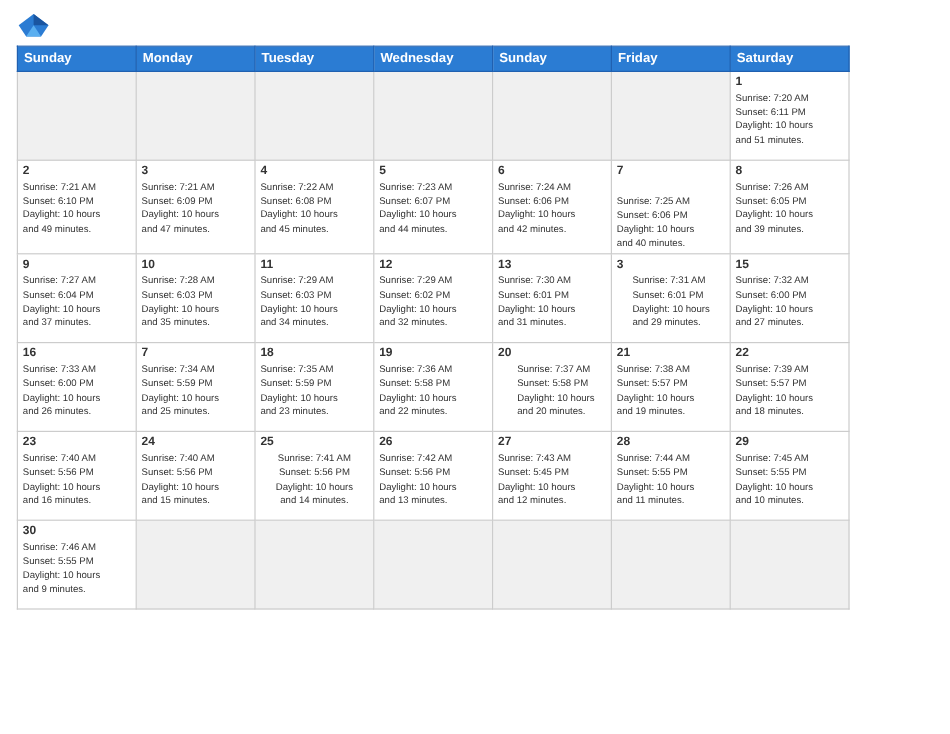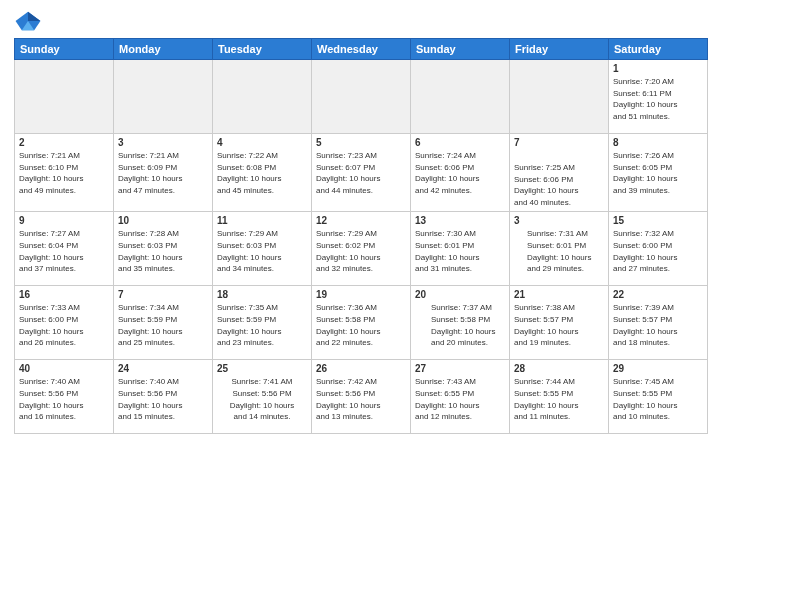--- a/index.html
+++ b/index.html
@@ -287,21 +287,21 @@
           <td>
             <span class="day-num">22</span>
             <div class="day-info" style="white-space: pre-line;">Sunrise: 7:39 AM
 Sunset: 5:57 PM
 Daylight: 10 hours
 and 18 minutes.</div>
           </td>
         </tr>
         <tr>
           <td>
-            <span class="day-num">40</span>
+            <span class="day-num">23</span>
             <div class="day-info" style="white-space: pre-line;">Sunrise: 7:40 AM
 Sunset: 5:56 PM
 Daylight: 10 hours
 and 16 minutes.</div>
           </td>
           <td>
             <span class="day-num">24</span>
             <div class="day-info" style="white-space: pre-line;">Sunrise: 7:40 AM
 Sunset: 5:56 PM
 Daylight: 10 hours
@@ -317,34 +317,49 @@
           <td>
             <span class="day-num">26</span>
             <div class="day-info" style="white-space: pre-line;">Sunrise: 7:42 AM
 Sunset: 5:56 PM
 Daylight: 10 hours
 and 13 minutes.</div>
           </td>
           <td>
             <span class="day-num">27</span>
             <div class="day-info" style="white-space: pre-line;">Sunrise: 7:43 AM
-Sunset: 6:55 PM
+Sunset: 5:45 PM
 Daylight: 10 hours
 and 12 minutes.</div>
           </td>
           <td>
             <span class="day-num">28</span>
             <div class="day-info" style="white-space: pre-line;">Sunrise: 7:44 AM
 Sunset: 5:55 PM
 Daylight: 10 hours
 and 11 minutes.</div>
           </td>
           <td>
             <span class="day-num">29</span>
             <div class="day-info" style="white-space: pre-line;">Sunrise: 7:45 AM
 Sunset: 5:55 PM
 Daylight: 10 hours
 and 10 minutes.</div>
           </td>
+        </tr>
+        <tr>
+          <td>
+            <span class="day-num">30</span>
+            <div class="day-info" style="white-space: pre-line;">Sunrise: 7:46 AM
+Sunset: 5:55 PM
+Daylight: 10 hours
+and 9 minutes.</div>
+          </td>
+          <td class="empty"></td>
+          <td class="empty"></td>
+          <td class="empty"></td>
+          <td class="empty"></td>
+          <td class="empty"></td>
+          <td class="empty"></td>
         </tr>
       </tbody>
   </table>
 </div>
 
 </body></html>

